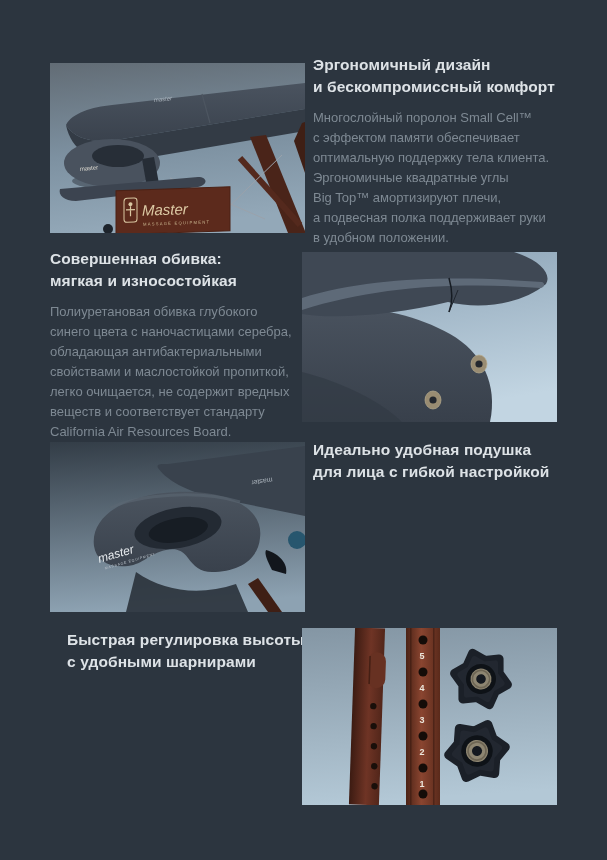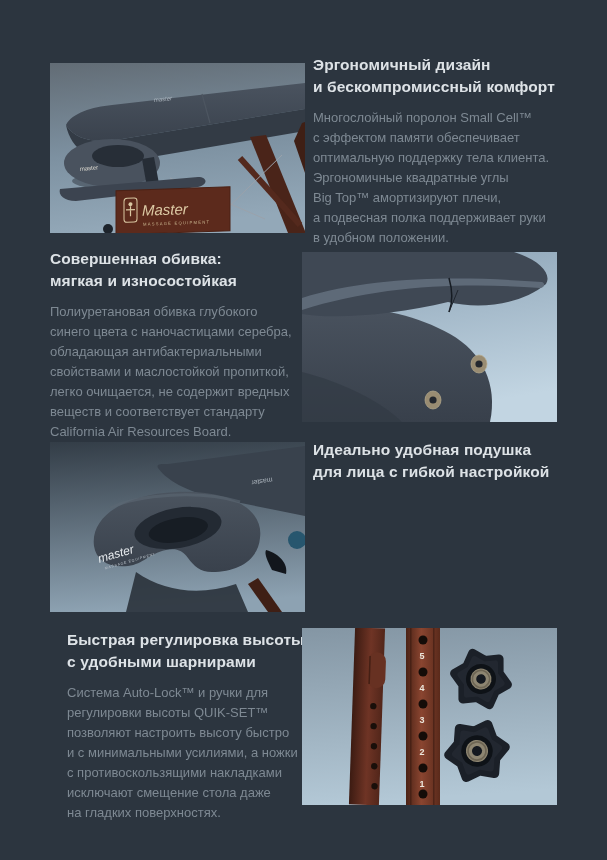--- a/index.html
+++ b/index.html
@@ -179,27 +179,20 @@
   </figure>
 
   <div class="textblock t3">
     <h2>Идеально удобная подушка
 для лица с гибкой настройкой</h2>
   </div>
 
   <div class="textblock t4">
     <h2>Быстрая регулировка высоты
 с удобными шарнирами</h2>
-    <p>Система Auto-Lock™ и ручки для
-регулировки высоты QUIK-SET™
-позволяют настроить высоту быстро
-и с минимальными усилиями, а ножки
-с противоскользящими накладками
-исключают смещение стола даже
-на гладких поверхностях.</p>
   </div>
 
   <figure class="photo p4">
     <svg width="255" height="177" viewBox="0 0 255 177">
       <defs>
         <linearGradient id="bg4" x1="0" y1="0" x2="0.1" y2="1">
           <stop offset="0" stop-color="#8496a4"></stop>
             <stop offset="1" stop-color="#b3c8d6"></stop>
         </linearGradient>
         <linearGradient id="woodL" x1="0" y1="0" x2="1" y2="0">

